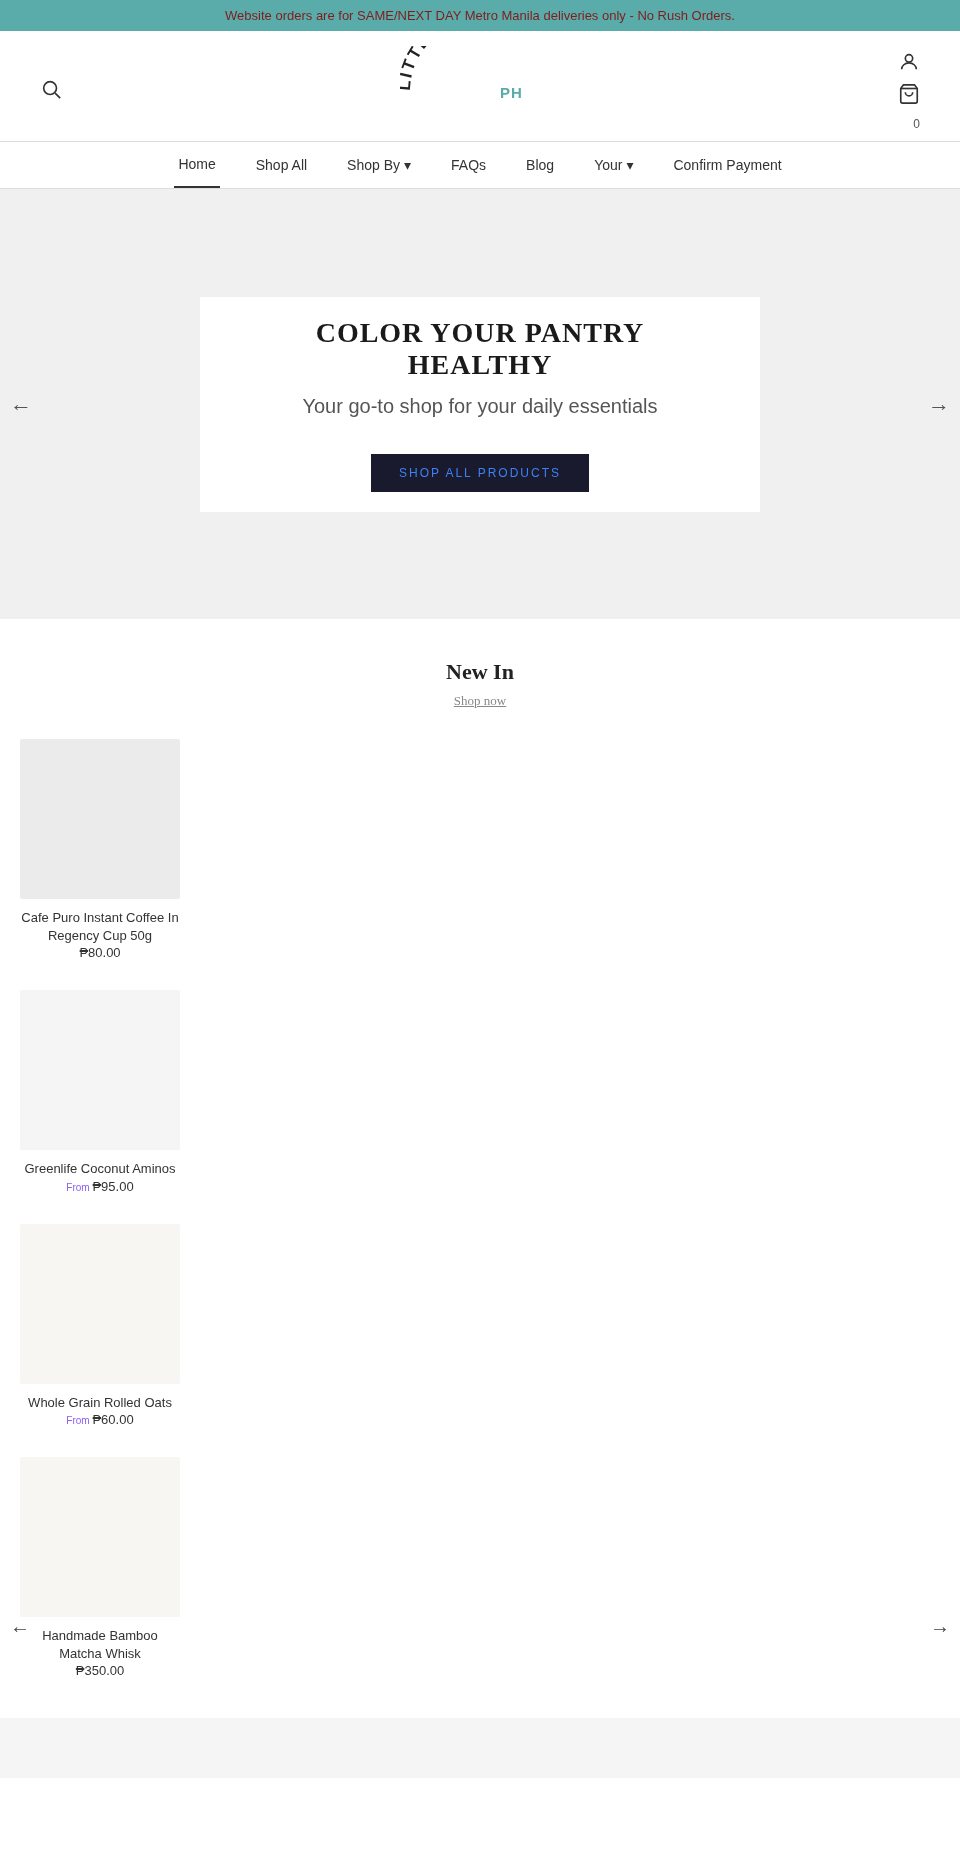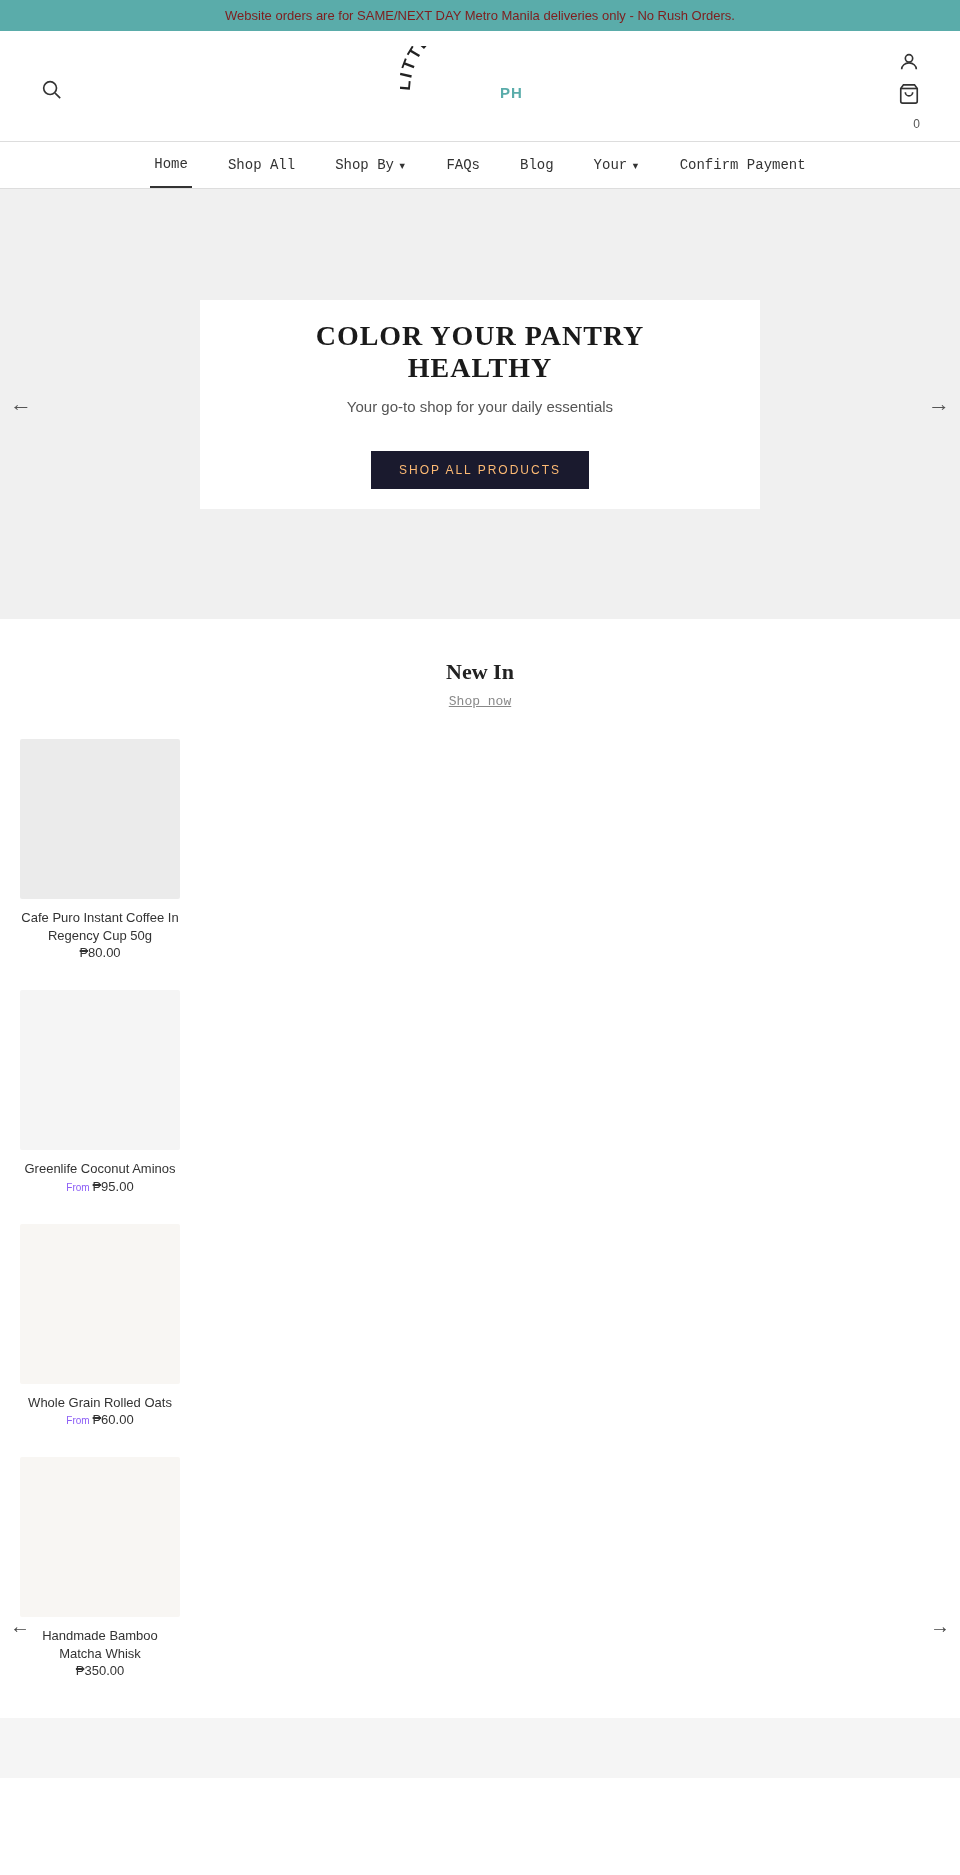--- a/index.html
+++ b/index.html
@@ -67,21 +67,21 @@
       border-bottom: 1px solid #ddd;
       padding: 0 20px;
       display: flex;
       justify-content: center;
       gap: 32px;
       background: #fff;
     }
     .nav-item {
       padding: 14px 4px;
       font-size: 14px;
-      font-family: Liberation Mono, monospace;
+      font-family: Liberation Sans, sans-serif;
       color: #333;
       cursor: pointer;
       text-decoration: none;
       display: flex;
       align-items: center;
       gap: 4px;
       white-space: nowrap;
       justify-content: center;
     }
     .nav-item.active { border-bottom: 2px solid #333; }
@@ -106,28 +106,28 @@
     .hero-title {
       font-size: 28px;
       font-family: Georgia, serif;
       font-weight: bold;
       color: #1a1a1a;
       letter-spacing: 1px;
       margin-bottom: 14px;
       text-transform: uppercase;
     }
     .hero-subtitle {
-      font-size: 15px;
+      font-size: 20px;
       color: #555;
       font-family: Arial, sans-serif;
       margin-bottom: 36px;
     }
     .hero-btn {
       background: #1a1a2e;
-      color: #fdba74;
+      color: #3b82f6;
       border: none;
       padding: 12px 28px;
       font-size: 12px;
       font-family: Arial, sans-serif;
       letter-spacing: 2px;
       cursor: pointer;
       text-transform: uppercase;
     }
 
     .carousel-arrow {
@@ -150,21 +150,21 @@
     }
     .new-in-title {
       font-size: 22px;
       font-family: Georgia, serif;
       color: #222;
       margin-bottom: 6px;
     }
     .new-in-link {
       font-size: 13px;
       color: #888;
-      font-family: Liberation Mono, monospace;
+      font-family: Liberation Serif, serif;
       text-decoration: underline;
       cursor: pointer;
     }
 
     
     .products-section {
       padding: 10px 20px 40px 20px;
       position: relative;
     }
     .product-list {

